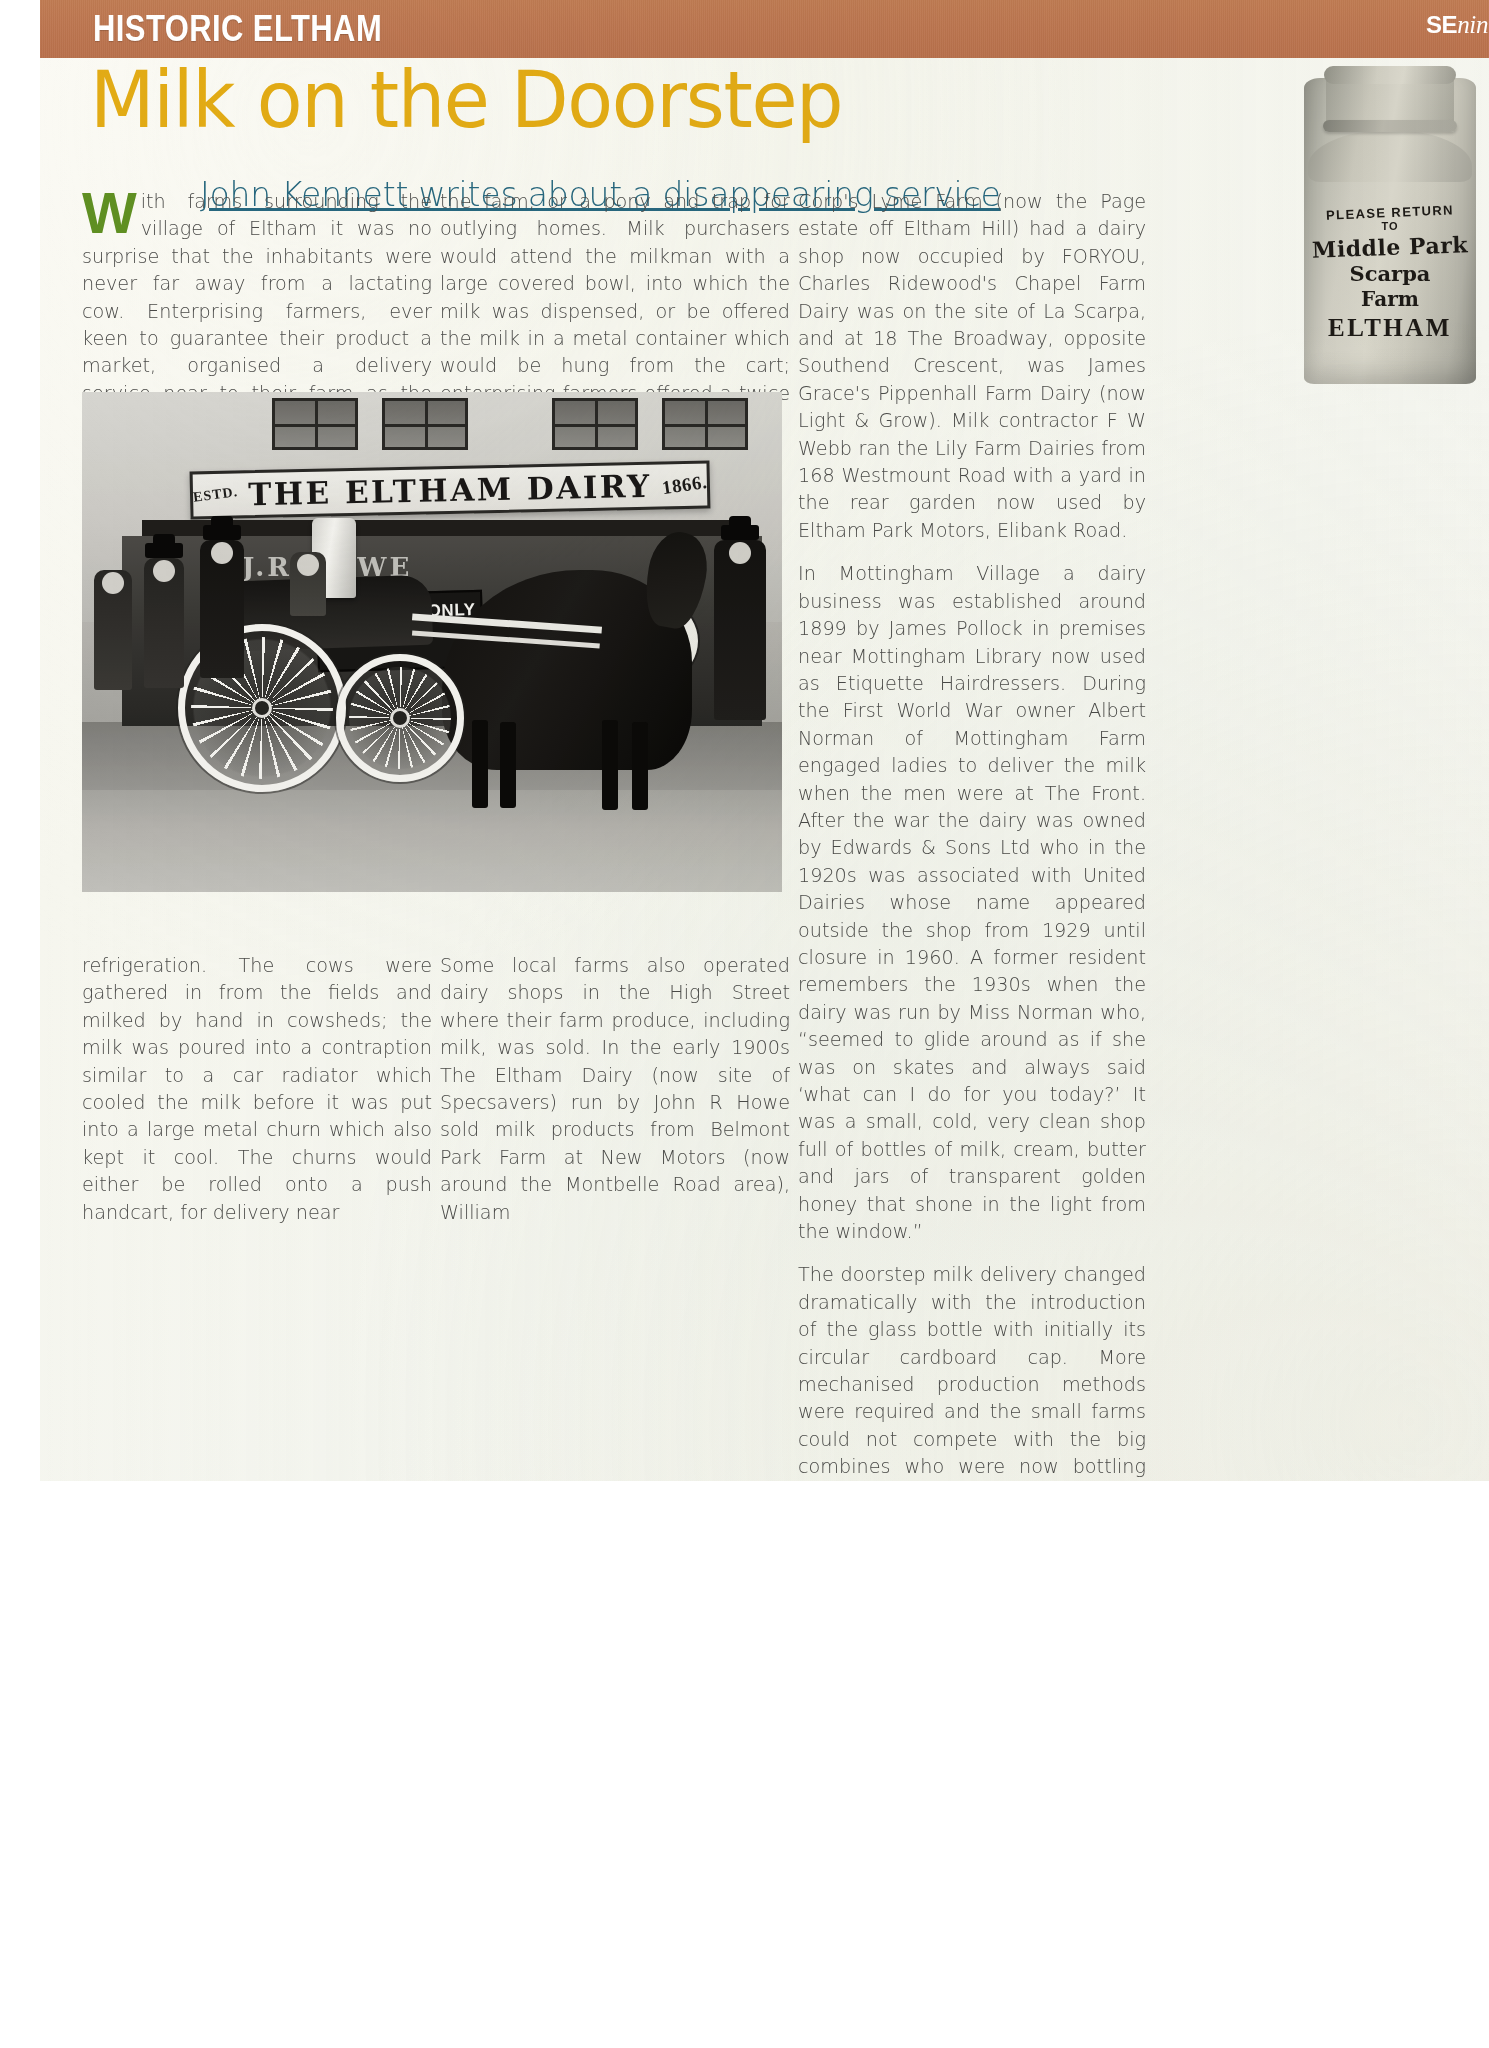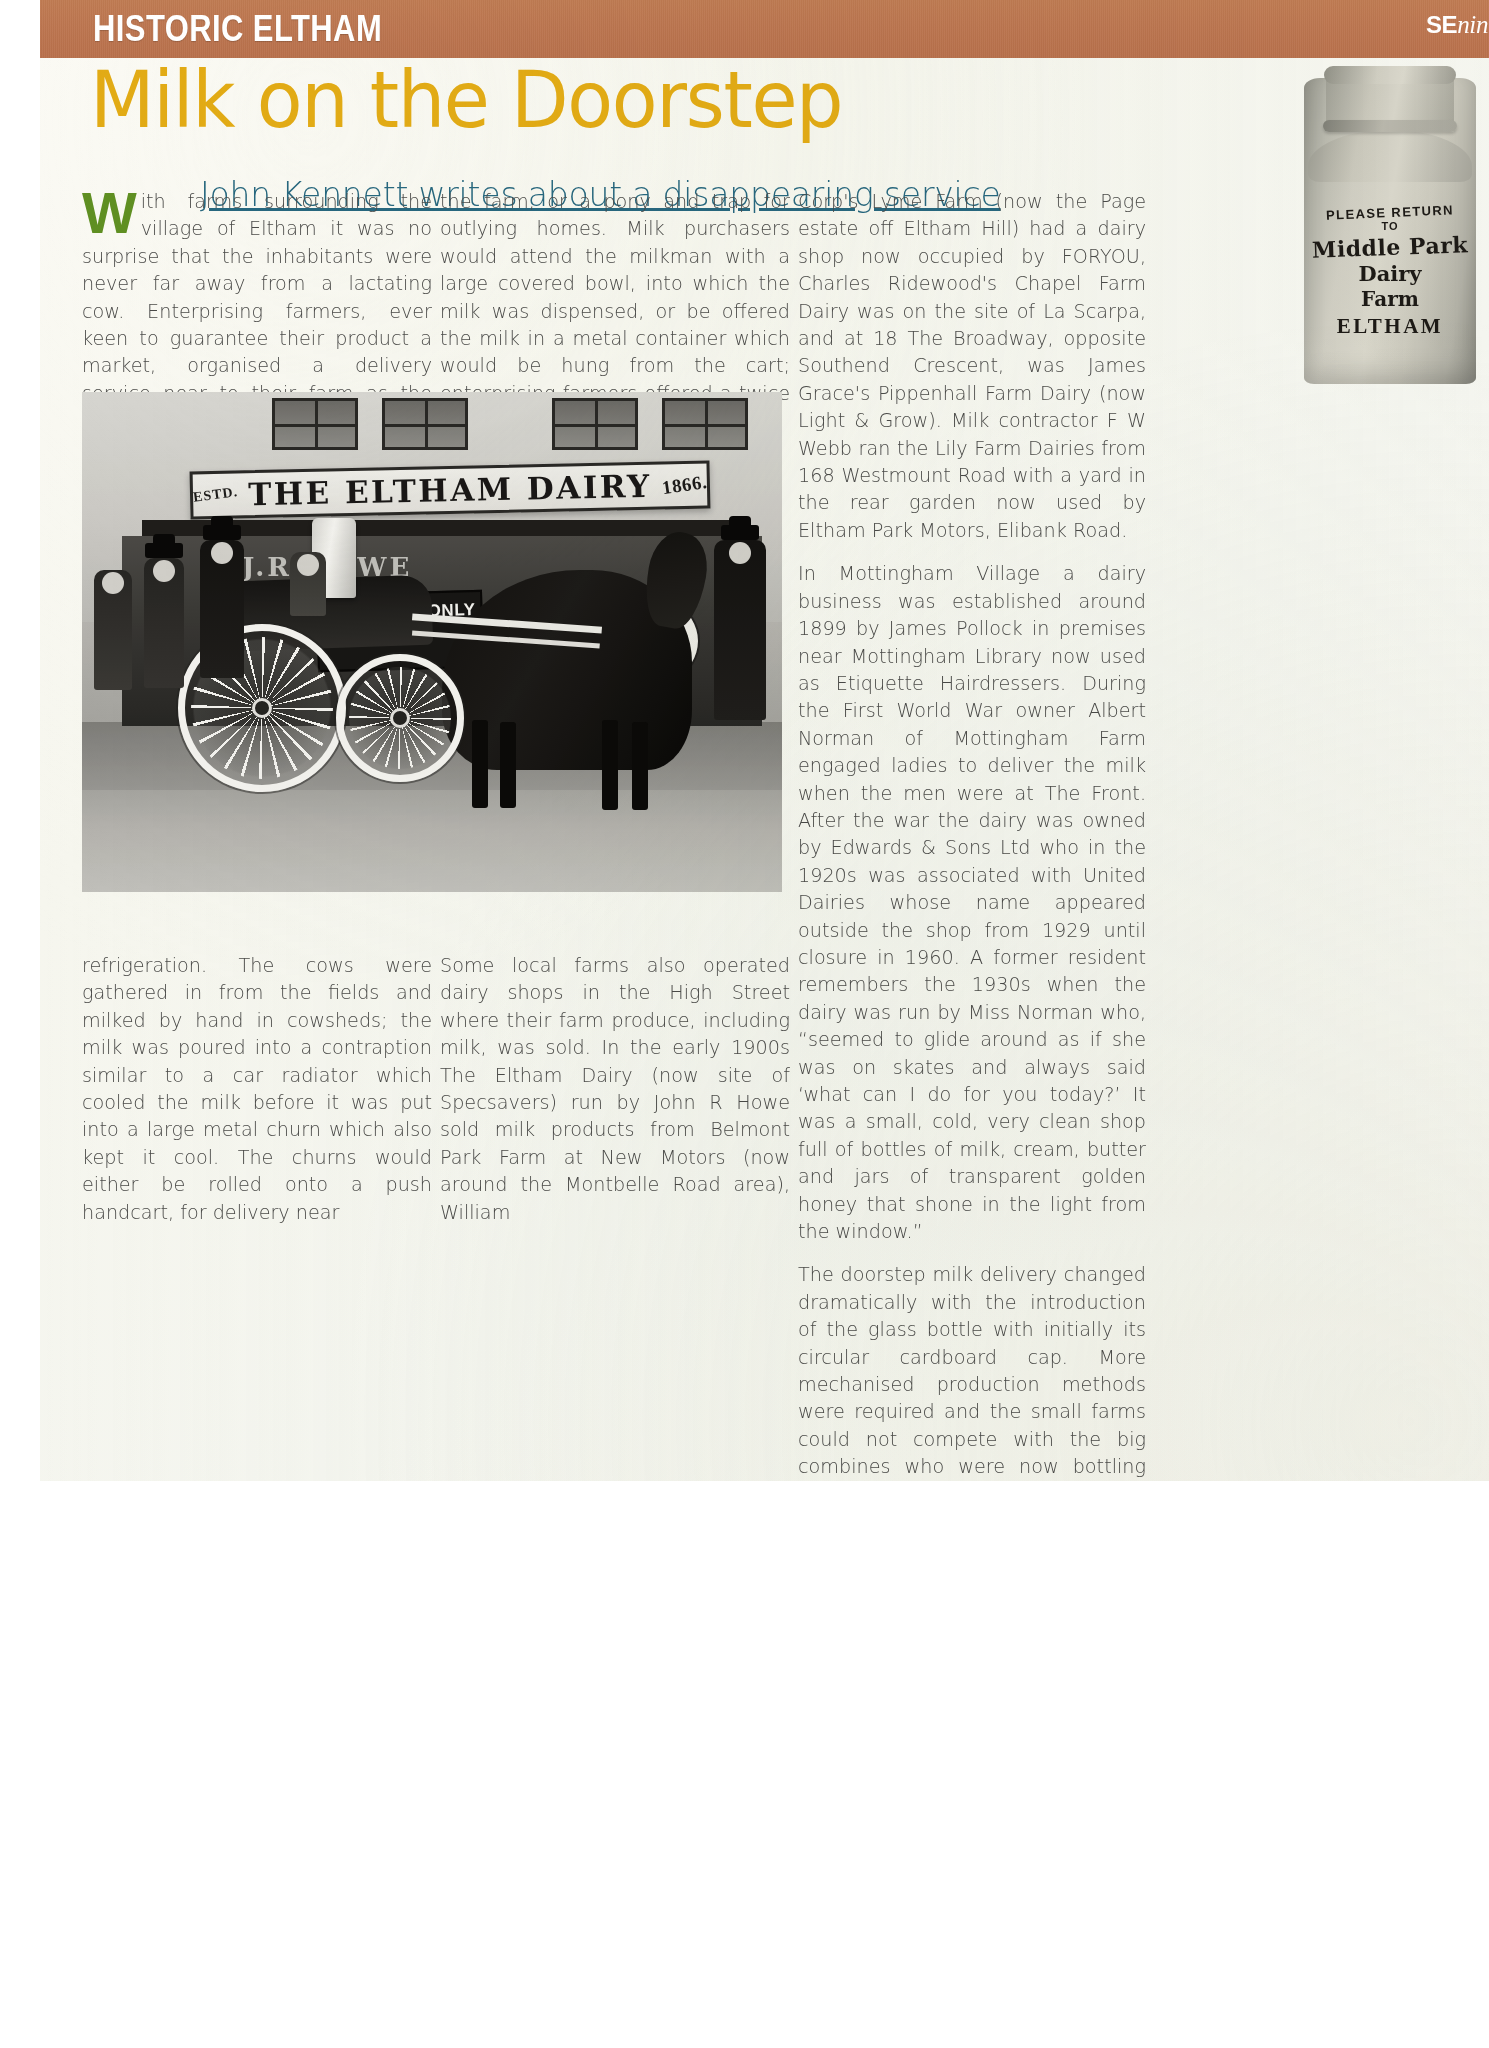--- a/index.html
+++ b/index.html
@@ -184,21 +184,21 @@
     font-family: "DejaVu Serif", serif;
     font-weight: 700;
     margin-top: 4px;
   }
   .churn-text .l3 { font-size: 22px; letter-spacing: 0.5px; transform: rotate(-2deg); }
   .churn-text .l4 { font-size: 21px; }
   .churn-text .l5 { font-size: 20px; }
   .churn-text .l6 {
     font-family: "Liberation Serif", serif;
     font-weight: 700;
-    font-size: 21px;
+    font-size: 25px;
     letter-spacing: 2.5px;
     margin-top: 5px;
   }
 
   
   .col {
     position: absolute;
     font-family: "DejaVu Sans", sans-serif;
     font-weight: 300;
     font-size: 19.2px;
@@ -568,21 +568,21 @@
   <div class="churn">
     <div class="churn-body"></div>
     <div class="churn-shoulder"></div>
     <div class="churn-neck"></div>
     <div class="churn-ring"></div>
     <div class="churn-lip"></div>
     <div class="churn-text">
       <div class="l1">PLEASE RETURN</div>
       <div class="l2">TO</div>
       <div class="l3">Middle Park</div>
-      <div class="l4">Dairy</div>
+      <div class="l4">Scarpa</div>
       <div class="l5">Farm</div>
       <div class="l6">ELTHAM</div>
     </div>
   </div>
 
   <div class="col" id="col-a-top">
     <p><span class="dropcap">W</span><span>ith farms surrounding the village of Eltham it was no surprise that the inhabitants were never far away from a lactating cow. Enterprising farmers, ever keen to guarantee their product a market, organised a delivery service near to their farm as the product had a limited shelf life before the days of</span></p>
   </div>
 
   <div class="col" id="col-b-top">

